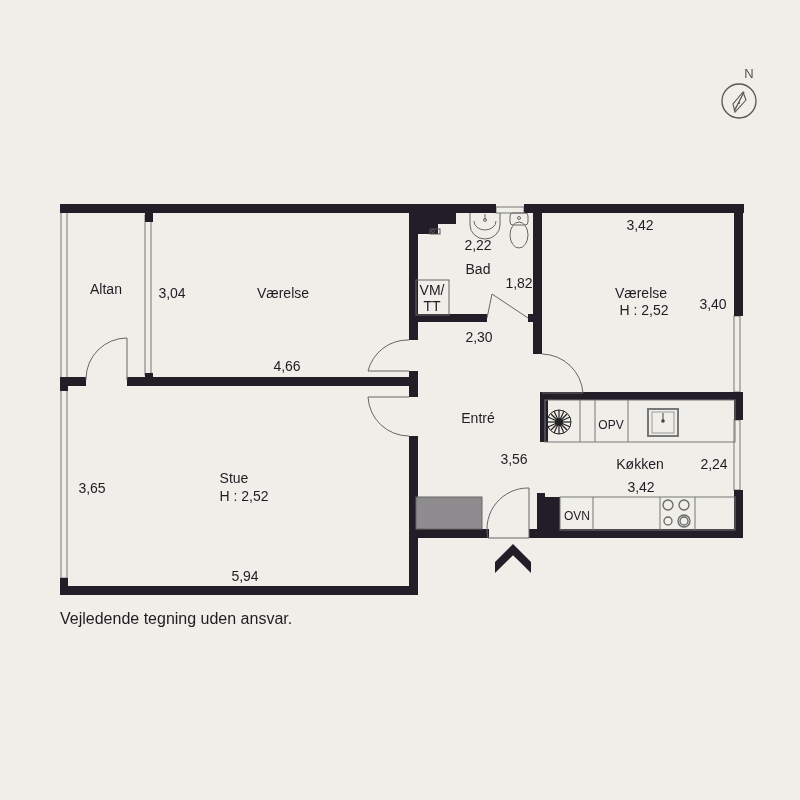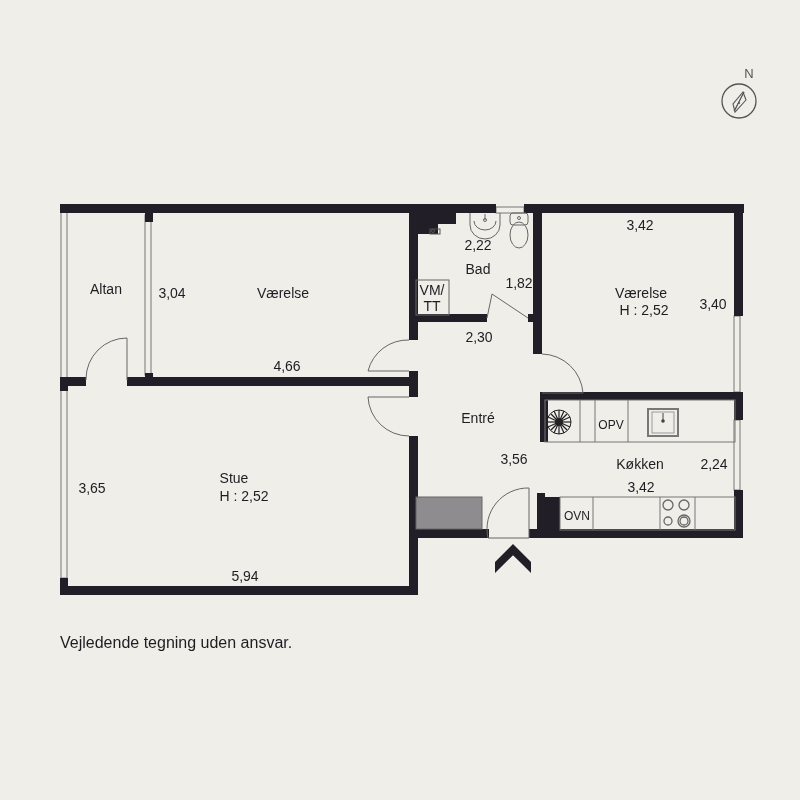--- a/index.html
+++ b/index.html
@@ -1,21 +1,21 @@
 <!DOCTYPE html>
 <html><head>
 <meta charset="utf-8">
 <style>
   html, body { margin: 0; padding: 0; background: #efeee9; }
   body { width: 800px; height: 800px; position: relative; overflow: hidden;
          font-family: "Liberation Sans", sans-serif; color: #1f1c22; }
   svg { position: absolute; left: 0; top: 0; }
   .lbl { font-family: "Liberation Sans", sans-serif; font-size: 14px; fill: #1f1c22; }
   .sm { font-size: 12px; }
-  .disclaimer { position: absolute; left: 60px; top: 610px; font-size: 16px; margin-top: 24px; }
+  .disclaimer { position: absolute; left: 60px; top: 610px; font-size: 16px; }
 </style>
 </head>
 <body>
 
 <svg width="800" height="800" viewBox="0 0 800 800">
 
   <g>
     <circle cx="739" cy="101" r="17" fill="none" stroke="#555" stroke-width="1.3"></circle>
     <polygon points="744,92 734,111 735,110 744,92" fill="none" stroke="#555"></polygon>
     <polygon points="743,92 746,100 735,112 733,104" fill="none" stroke="#555" stroke-width="1.1"></polygon>

